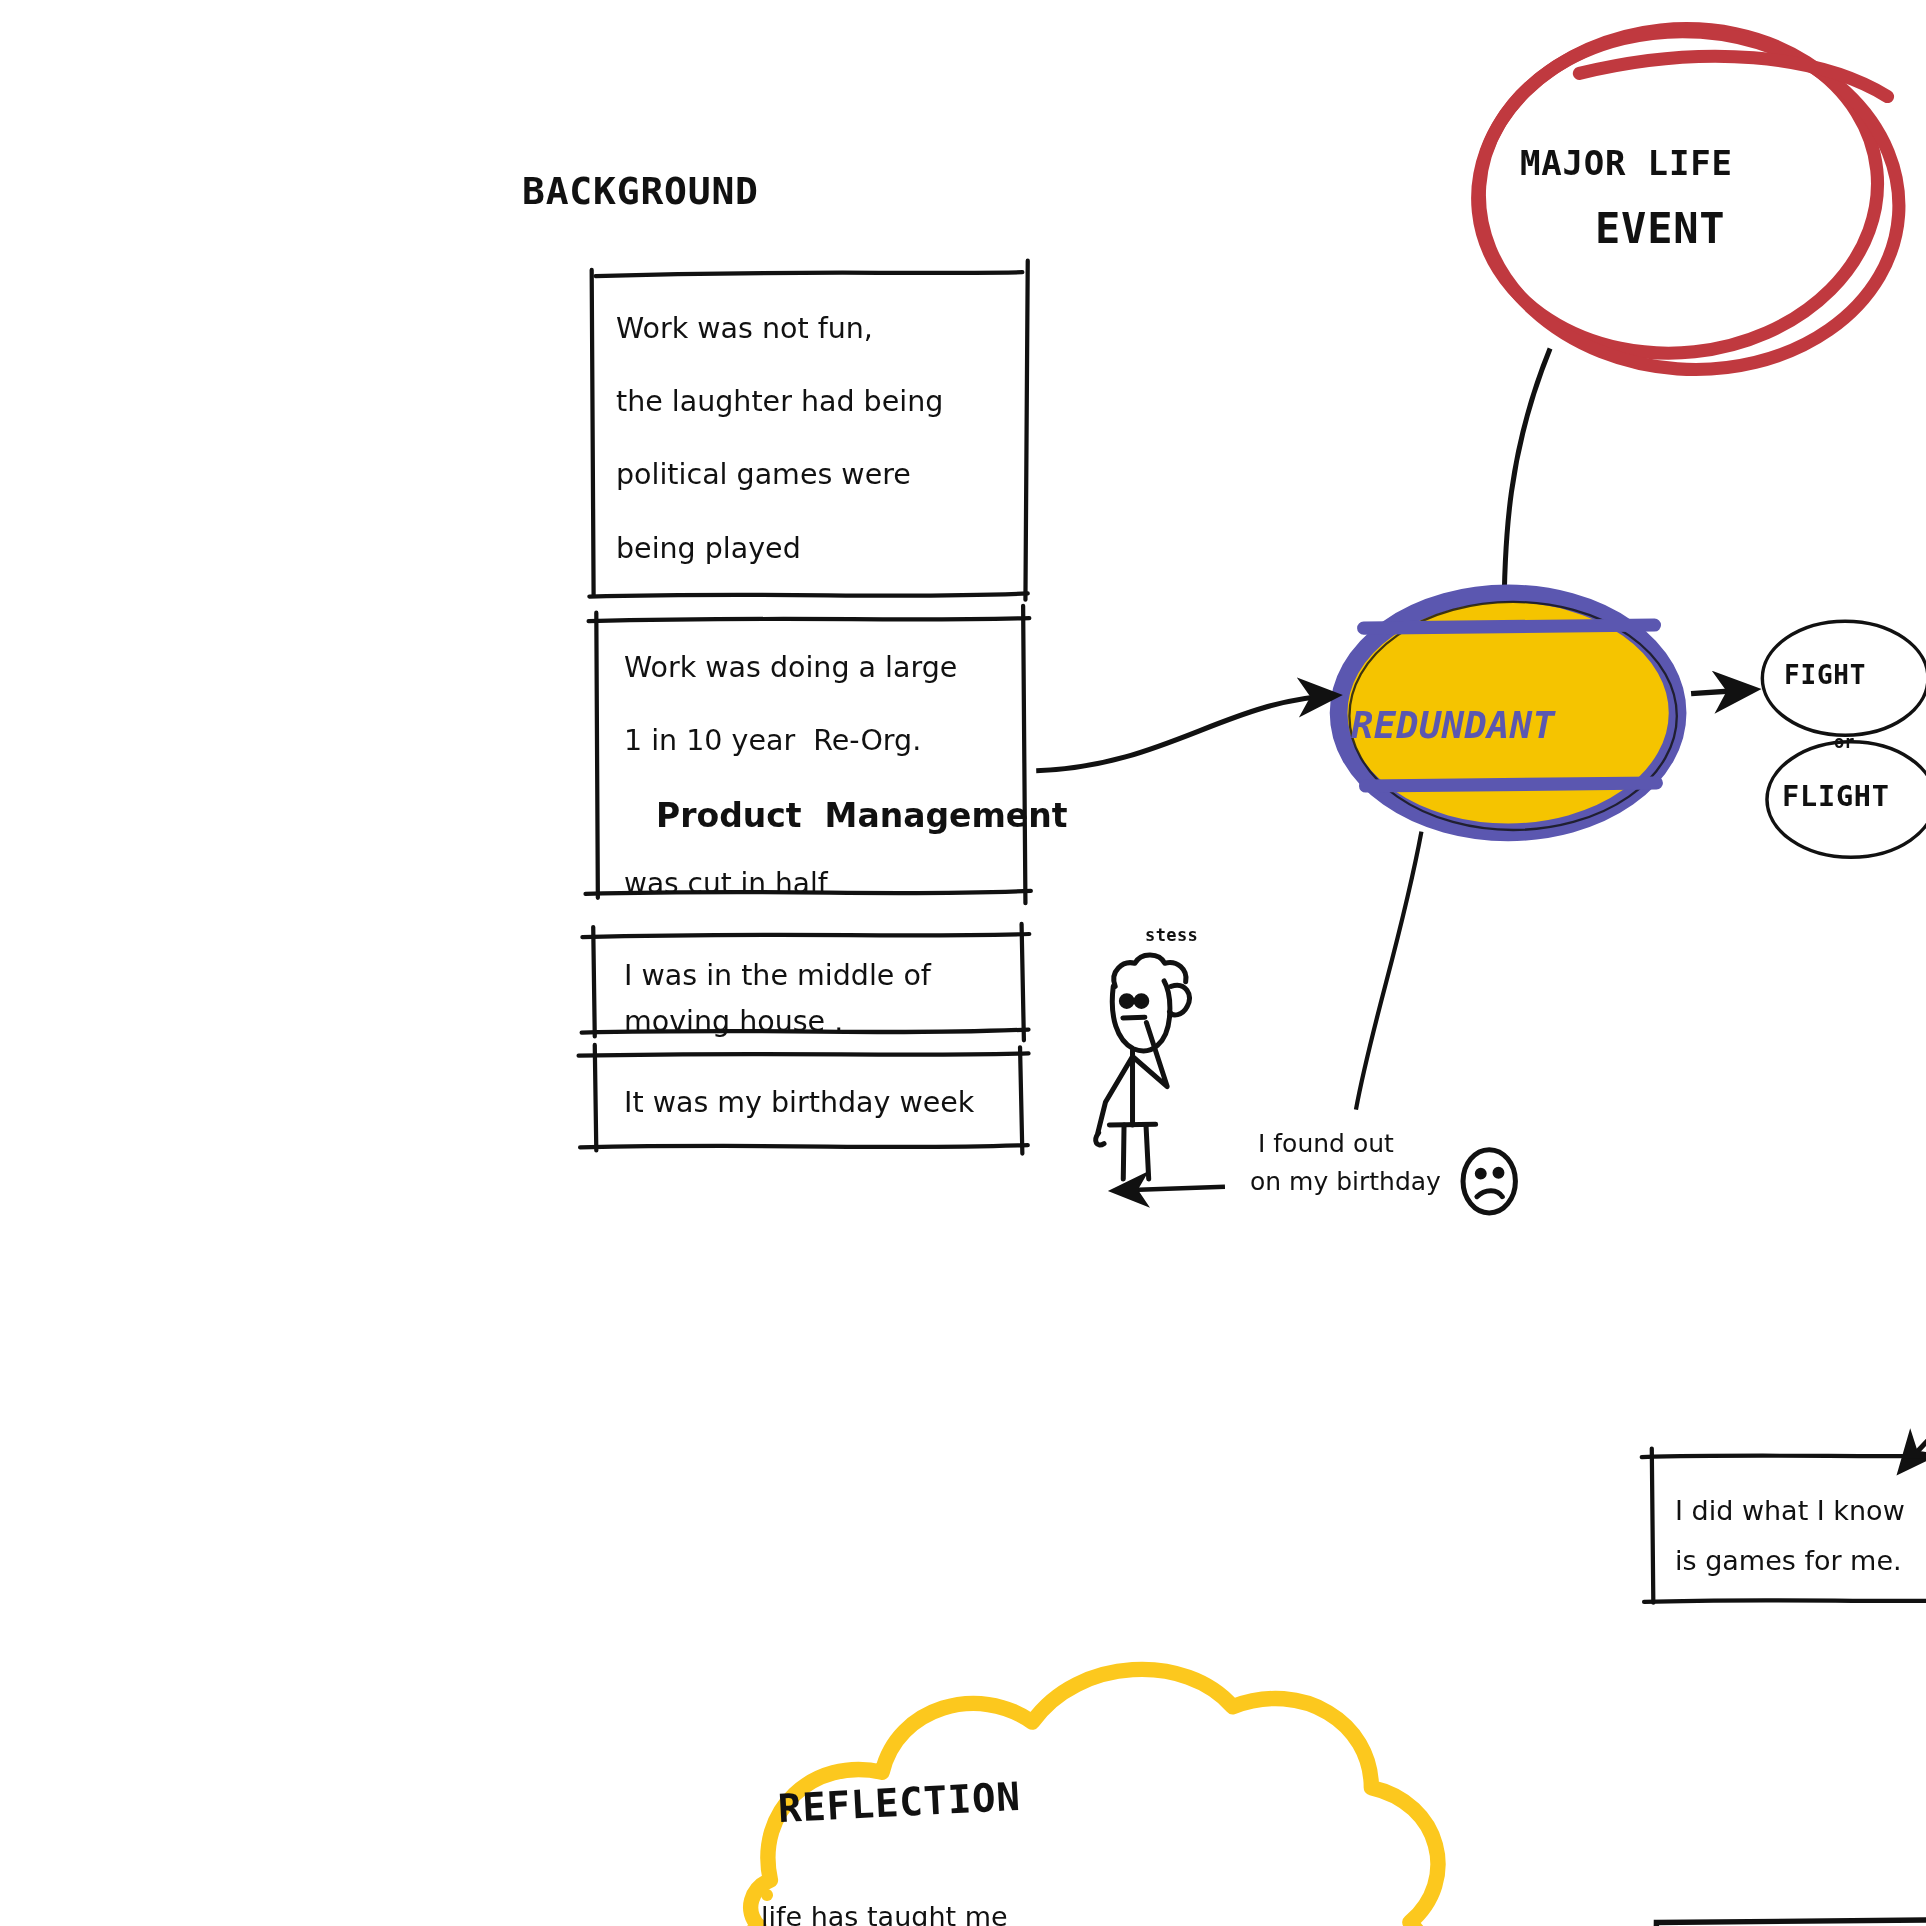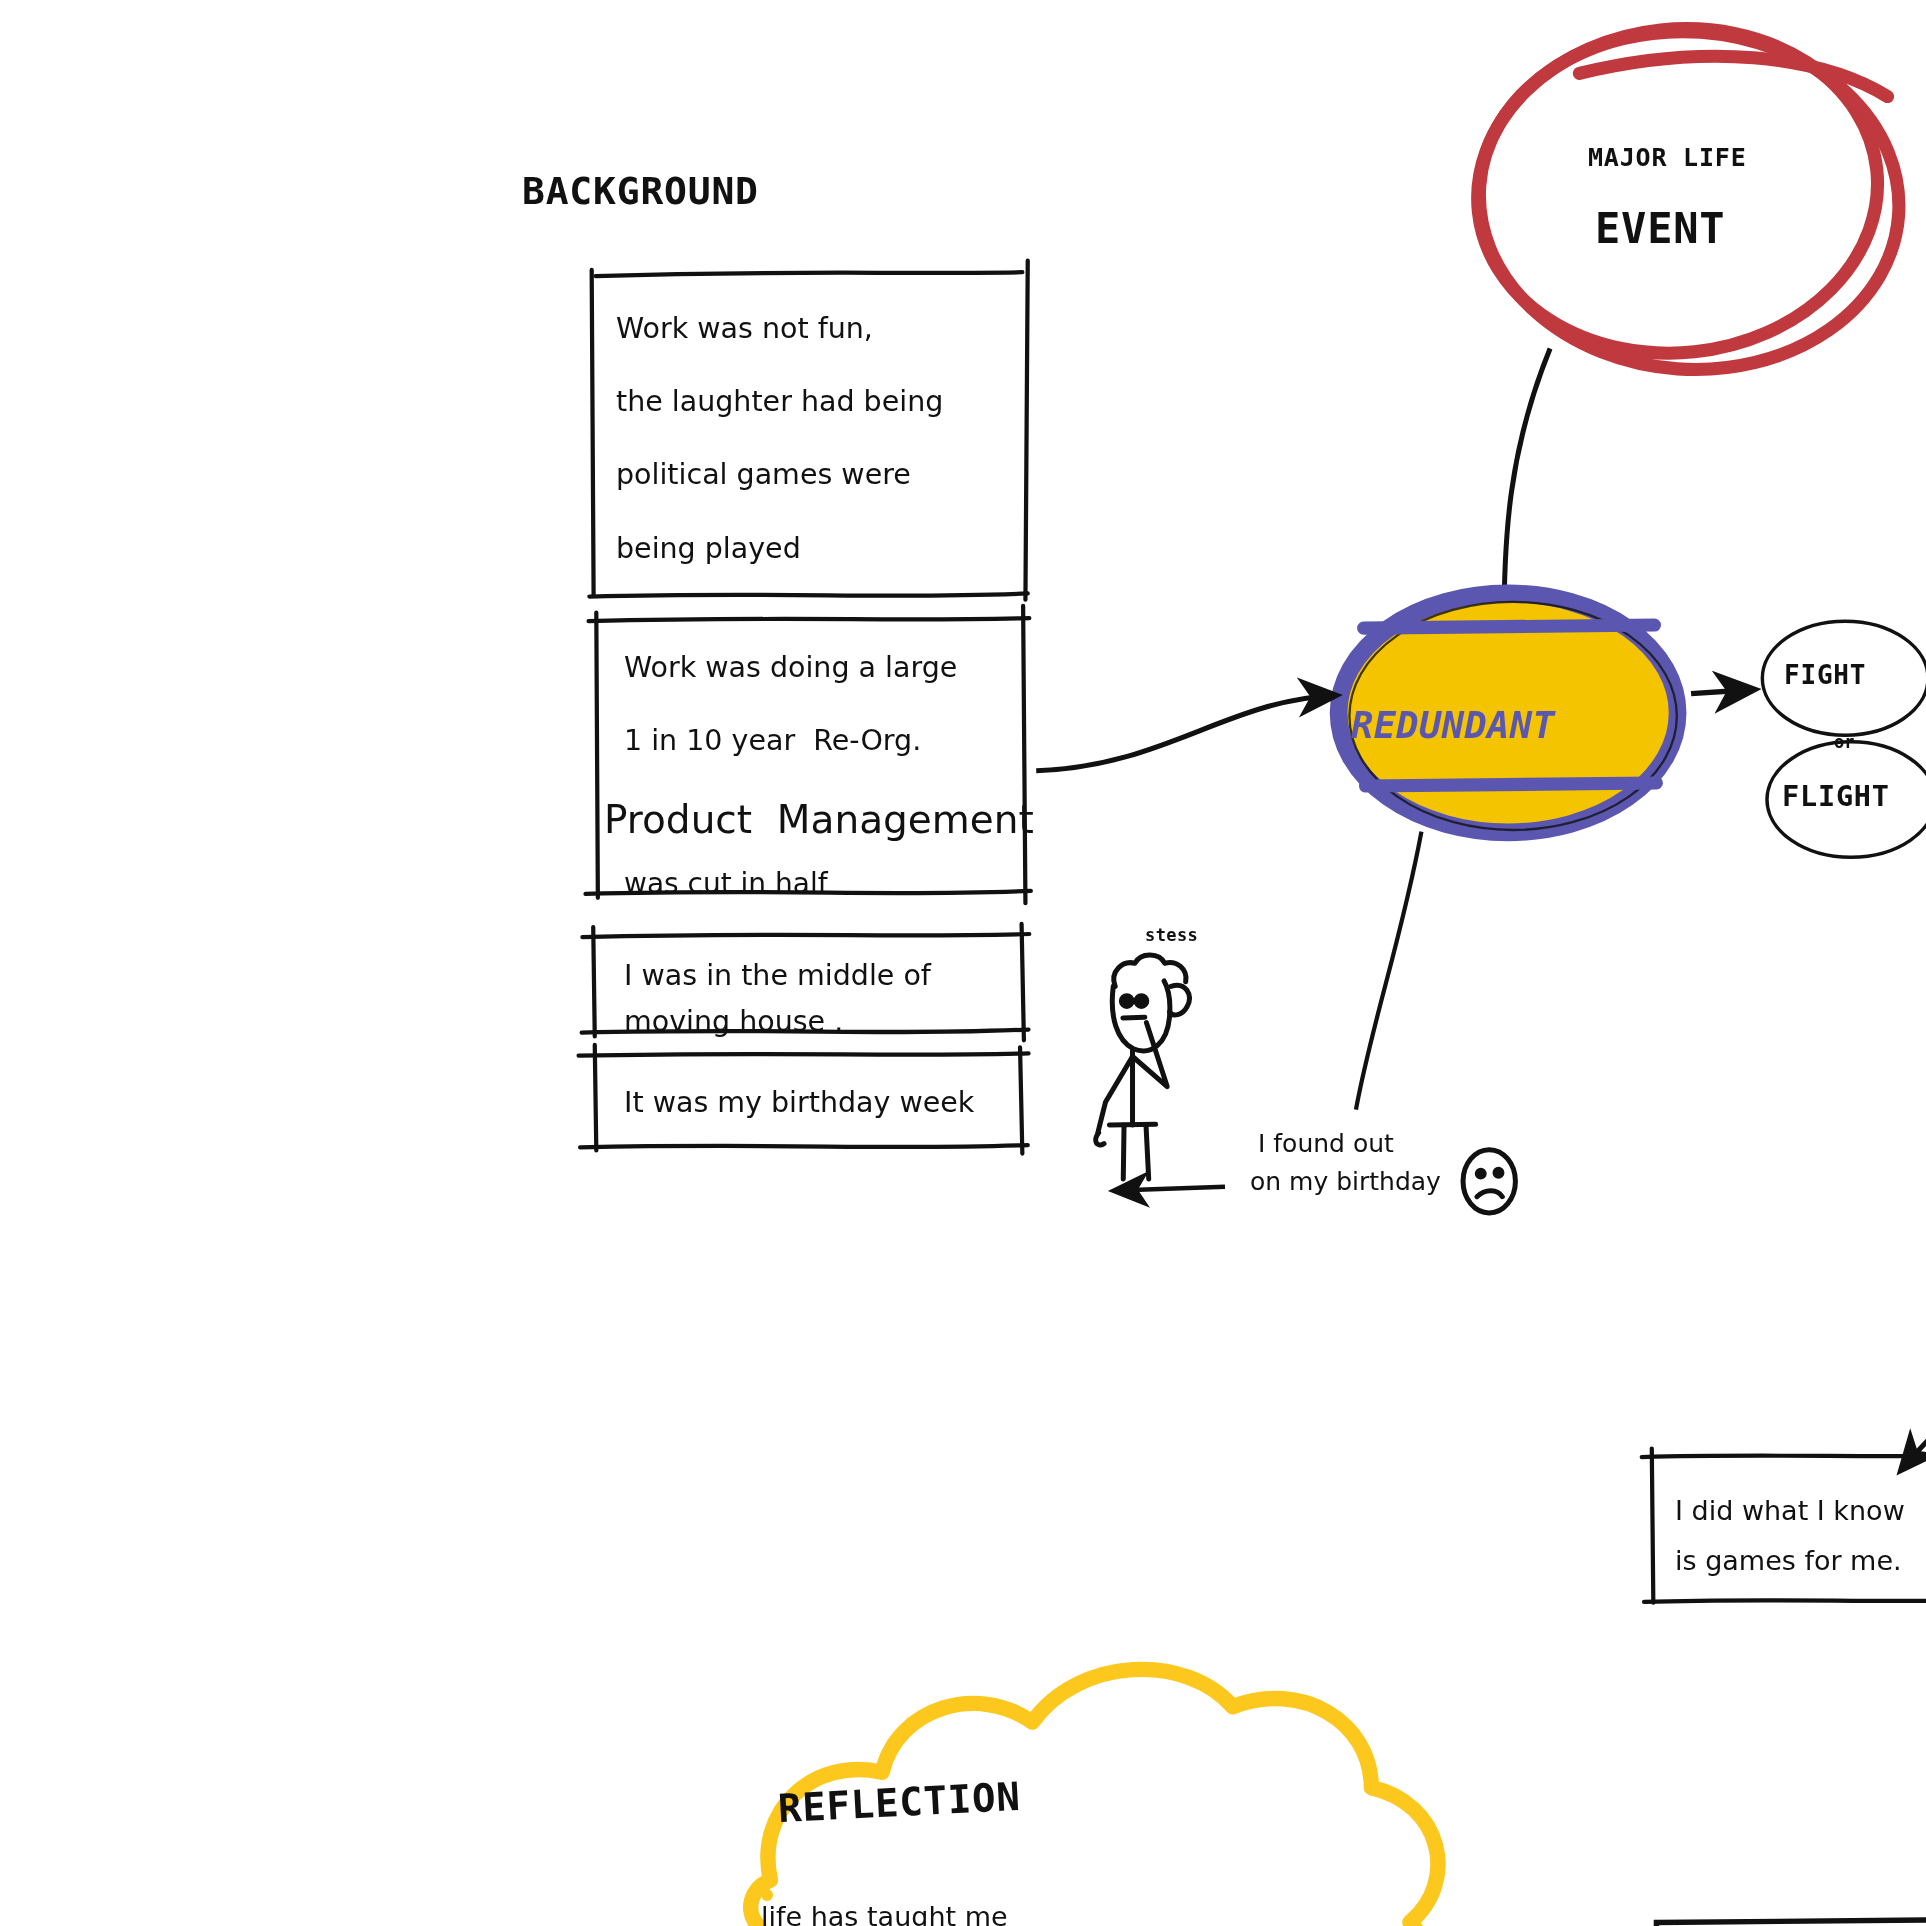--- a/index.html
+++ b/index.html
@@ -233,31 +233,31 @@
 
   <div class="txt caps sk" style="left:522px; top:169px; font-size:38px;">BACKGROUND</div>
 
   <div class="txt hand sk" style="left:616px; top:312px; font-size:28.5px;">Work was not fun,</div>
   <div class="txt hand sk" style="left:616px; top:385px; font-size:28.5px;">the laughter had being</div>
   <div class="txt hand sk" style="left:616px; top:458px; font-size:28.5px;">political games were</div>
   <div class="txt hand sk" style="left:616px; top:532px; font-size:28.5px;">being played</div>
 
   <div class="txt hand sk" style="left:624px; top:651px; font-size:28.5px;">Work was doing a large</div>
   <div class="txt hand sk" style="left:624px; top:724px; font-size:28.5px;">1 in 10 year  Re-Org.</div>
-  <div class="txt hand sk" style="left:604px; top:797px; font-size:39px;">Product  Management</div>
+  <div class="txt hand sk" style="left:656px; top:797px; font-size:33px;font-weight:bold;">Product  Management</div>
   <div class="txt hand sk" style="left:624px; top:867px; font-size:28px;">was cut in half</div>
 
   <div class="txt hand sk" style="left:624px; top:959px; font-size:28.5px;">I was in the middle of</div>
   <div class="txt hand sk" style="left:624px; top:1005px; font-size:28.5px;">moving house .</div>
 
   <div class="txt hand sk" style="left:624px; top:1086px; font-size:28.5px;">It was my birthday week</div>
 
   <div class="txt caps sk" style="left:1145px; top:925px; font-size:17px; letter-spacing:0.4px;">stess</div>
 
-  <div class="txt caps sk" style="left:1588px; top:143px; font-size:25px;">MAJOR LIFE</div>
+  <div class="txt caps sk" style="left:1520px; top:143px; font-size:34px;">MAJOR LIFE</div>
   <div class="txt caps sk" style="left:1595px; top:204px; font-size:42px;">EVENT</div>
 
   <div class="txt caps sk purple" style="left:1351px; top:704px; font-size:37px; letter-spacing:0.4px;font-style:italic;">REDUNDANT</div>
 
   <div class="txt hand sk" style="left:1258px; top:1129px; font-size:25px;">I found out</div>
   <div class="txt hand sk" style="left:1250px; top:1167px; font-size:25px;">on my birthday</div>
 
   <div class="txt caps sk" style="left:1784px; top:660px; font-size:26px;">FIGHT</div>
   <div class="txt caps sk" style="left:1834px; top:732px; font-size:17px; letter-spacing:0px;">or</div>
   <div class="txt caps sk" style="left:1782px; top:780px; font-size:28.5px;">FLIGHT</div>

